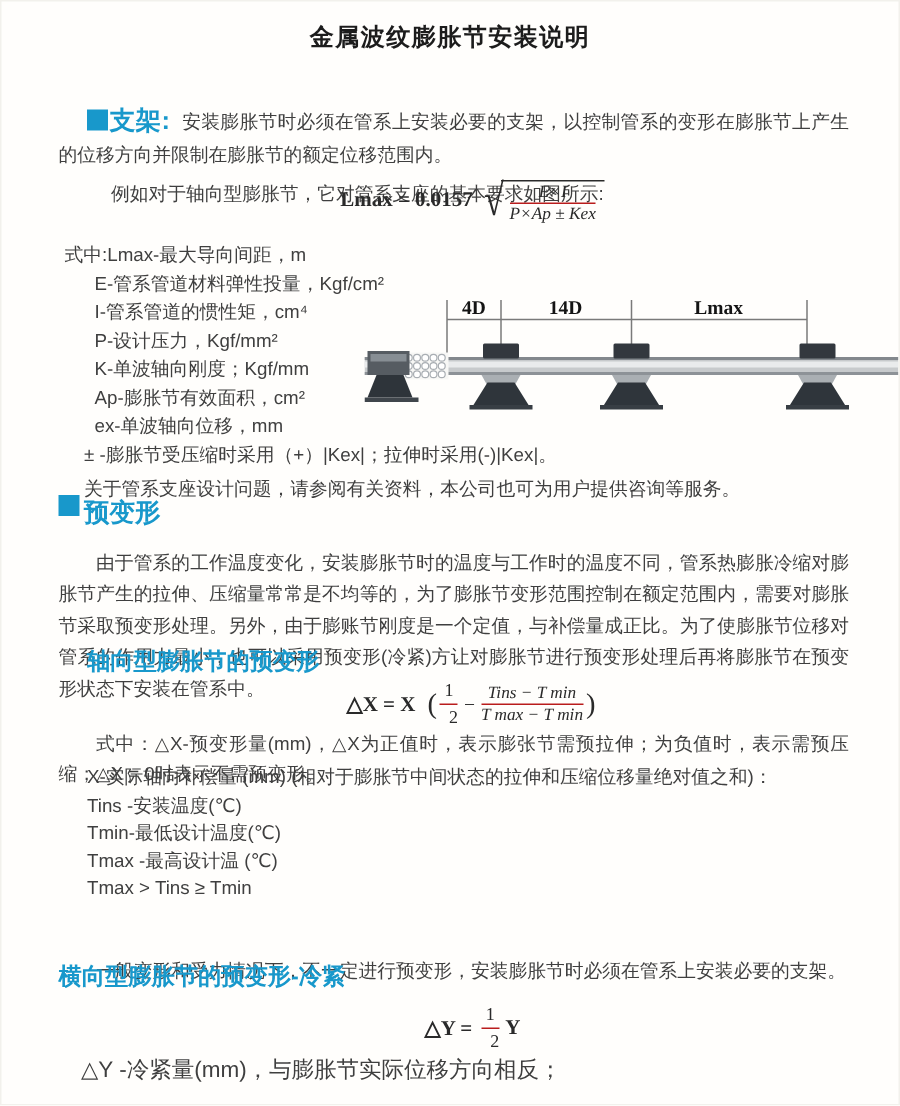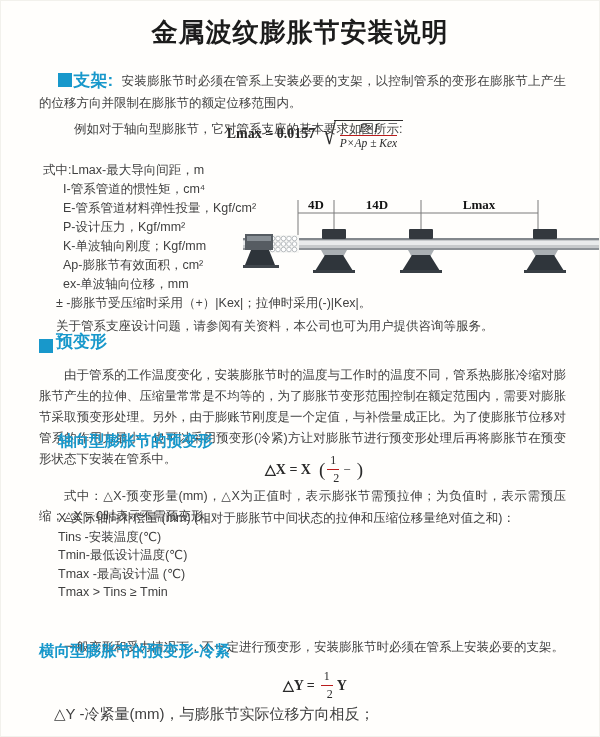--- a/index.html
+++ b/index.html
@@ -3,21 +3,21 @@
 <meta charset="utf-8">
 <style>
   html,body{margin:0;padding:0;background:#ffffff;}
   .page{
     position:relative;width:600px;height:737px;box-sizing:border-box;
     background:#fffefc;border:1px solid #f2f1ec;overflow:hidden;
     font-family:"Liberation Sans","DejaVu Sans",sans-serif;color:#3f3f3f;
   }
   .abs{position:absolute;}
   
-  .title{top:14px;left:0;width:100%;text-align:center;font-size:26px;font-weight:bold;color:#1c1c1c;letter-spacing:1px;}
+  .title{top:14px;left:0;width:100%;text-align:center;font-size:16px;font-weight:bold;color:#1c1c1c;letter-spacing:1px;}
   
   .para{font-size:12.5px;line-height:22px;text-align:justify;}
   .intro{top:53px;left:38px;width:527px;margin-top:16px;}
   .intro .ind{display:inline-block;width:19px;}
   .sq{display:inline-block;width:14px;height:14px;background:#1898cb;vertical-align:-2px;margin-right:1px;}
   .sec-label{color:#1898cb;font-size:17px;font-weight:bold;margin-right:8px;vertical-align:-1px;}
   .example{top:97px;left:54px;width:527px;text-indent:19px;margin-top:20px;}
   
   .formula{left:15px;width:100%;display:flex;justify-content:center;align-items:center;
            font-family:Liberation Serif, serif;color:#2a2a2a;}
@@ -39,21 +39,21 @@
   .vars{top:160px;left:42px;width:420px;font-size:12.5px;}
   .var-line{line-height:19px;white-space:nowrap;}
   .var-line.ind1{padding-left:20px;}
   .var-line.ind2{padding-left:13px;}
   .var-line.gap{margin-top:3px;line-height:21px;}
   
   .diagram{top:193px;left:242px;width:356px;height:94px;}
   .diagram svg{display:block;width:356px;height:94px;}
   .dim-label{font-family:"Liberation Serif","DejaVu Serif",serif;font-weight:bold;font-size:13px;fill:#141414;}
   
-  .sec-head{left:38px;display:flex;align-items:flex-end;gap:2px;}
+  .sec-head{left:38px;display:flex;align-items:flex-start;gap:2px;}
   .sec-head .txt{color:#1898cb;font-size:17px;font-weight:bold;}
   .h-pre{top:329px;}
   .sub-head{color:#1898cb;font-size:15.5px;font-weight:bold;}
   .h-axial{top:430px;left:57px;}
   .h-lateral{top:640px;left:38px;}
   .body2{top:351px;left:38px;width:527px;line-height:21px;text-indent:25px;}
   .explain{top:472px;left:38px;width:527px;line-height:20.5px;text-indent:25px;}
   .defs{top:508px;left:57px;font-size:12.5px;}
   .def-line{line-height:18.6px;white-space:nowrap;}
   .note{top:622px;left:38px;width:527px;text-indent:25px;}
@@ -78,22 +78,22 @@
         <span class="frac">
           <span class="fr-t">E×I</span>
           <span class="fr-b">P×Ap ± Kex</span>
         </span>
       </span>
     </span>
   </div>
 
   <div class="abs vars">
     <div class="var-line">式中:Lmax-最大导向间距，m</div>
+    <div class="var-line ind1">E-管系管道材料弹性投量，Kgf/cm²</div>
     <div class="var-line ind1">I-管系管道的惯性矩，cm⁴</div>
-    <div class="var-line ind1">E-管系管道材料弹性投量，Kgf/cm²</div>
     <div class="var-line ind1">P-设计压力，Kgf/mm²</div>
     <div class="var-line ind1">K-单波轴向刚度；Kgf/mm</div>
     <div class="var-line ind1">Ap-膨胀节有效面积，cm²</div>
     <div class="var-line ind1">ex-单波轴向位移，mm</div>
     <div class="var-line ind2">± -膨胀节受压缩时采用（+）|Kex|；拉伸时采用(-)|Kex|。</div>
     <div class="var-line ind2 gap">关于管系支座设计问题，请参阅有关资料，本公司也可为用户提供咨询等服务。</div>
   </div>
 
   <div class="abs diagram">
     <svg viewBox="0 0 356 94" xmlns="http://www.w3.org/2000/svg">
@@ -177,20 +177,24 @@
   <div class="abs sub-head h-axial">轴向型膨胀节的预变形</div>
 
   <div class="abs formula fx">
     <span class="f-lhs">△X = X</span>
     <span class="paren">(</span>
     <span class="frac upright">
       <span class="fr-t">1</span>
       <span class="fr-b">2</span>
     </span>
     <span class="op">−</span>
+    <span class="frac">
+      <span class="fr-t">Tins − T min</span>
+      <span class="fr-b">T max − T min</span>
+    </span>
     <span class="paren">)</span>
   </div>
 
   <p class="abs para explain">式中：△X-预变形量(mm)，△X为正值时，表示膨张节需预拉伸；为负值时，表示需预压缩；△X = 0时表示不需预变形。</p>
 
   <div class="abs defs">
     <div class="def-line">X-实际轴向补偿量 (mm) (相对于膨胀节中间状态的拉伸和压缩位移量绝对值之和)：</div>
     <div class="def-line">Tins -安装温度(℃)</div>
     <div class="def-line">Tmin-最低设计温度(℃)</div>
     <div class="def-line">Tmax -最高设计温 (℃)</div>

